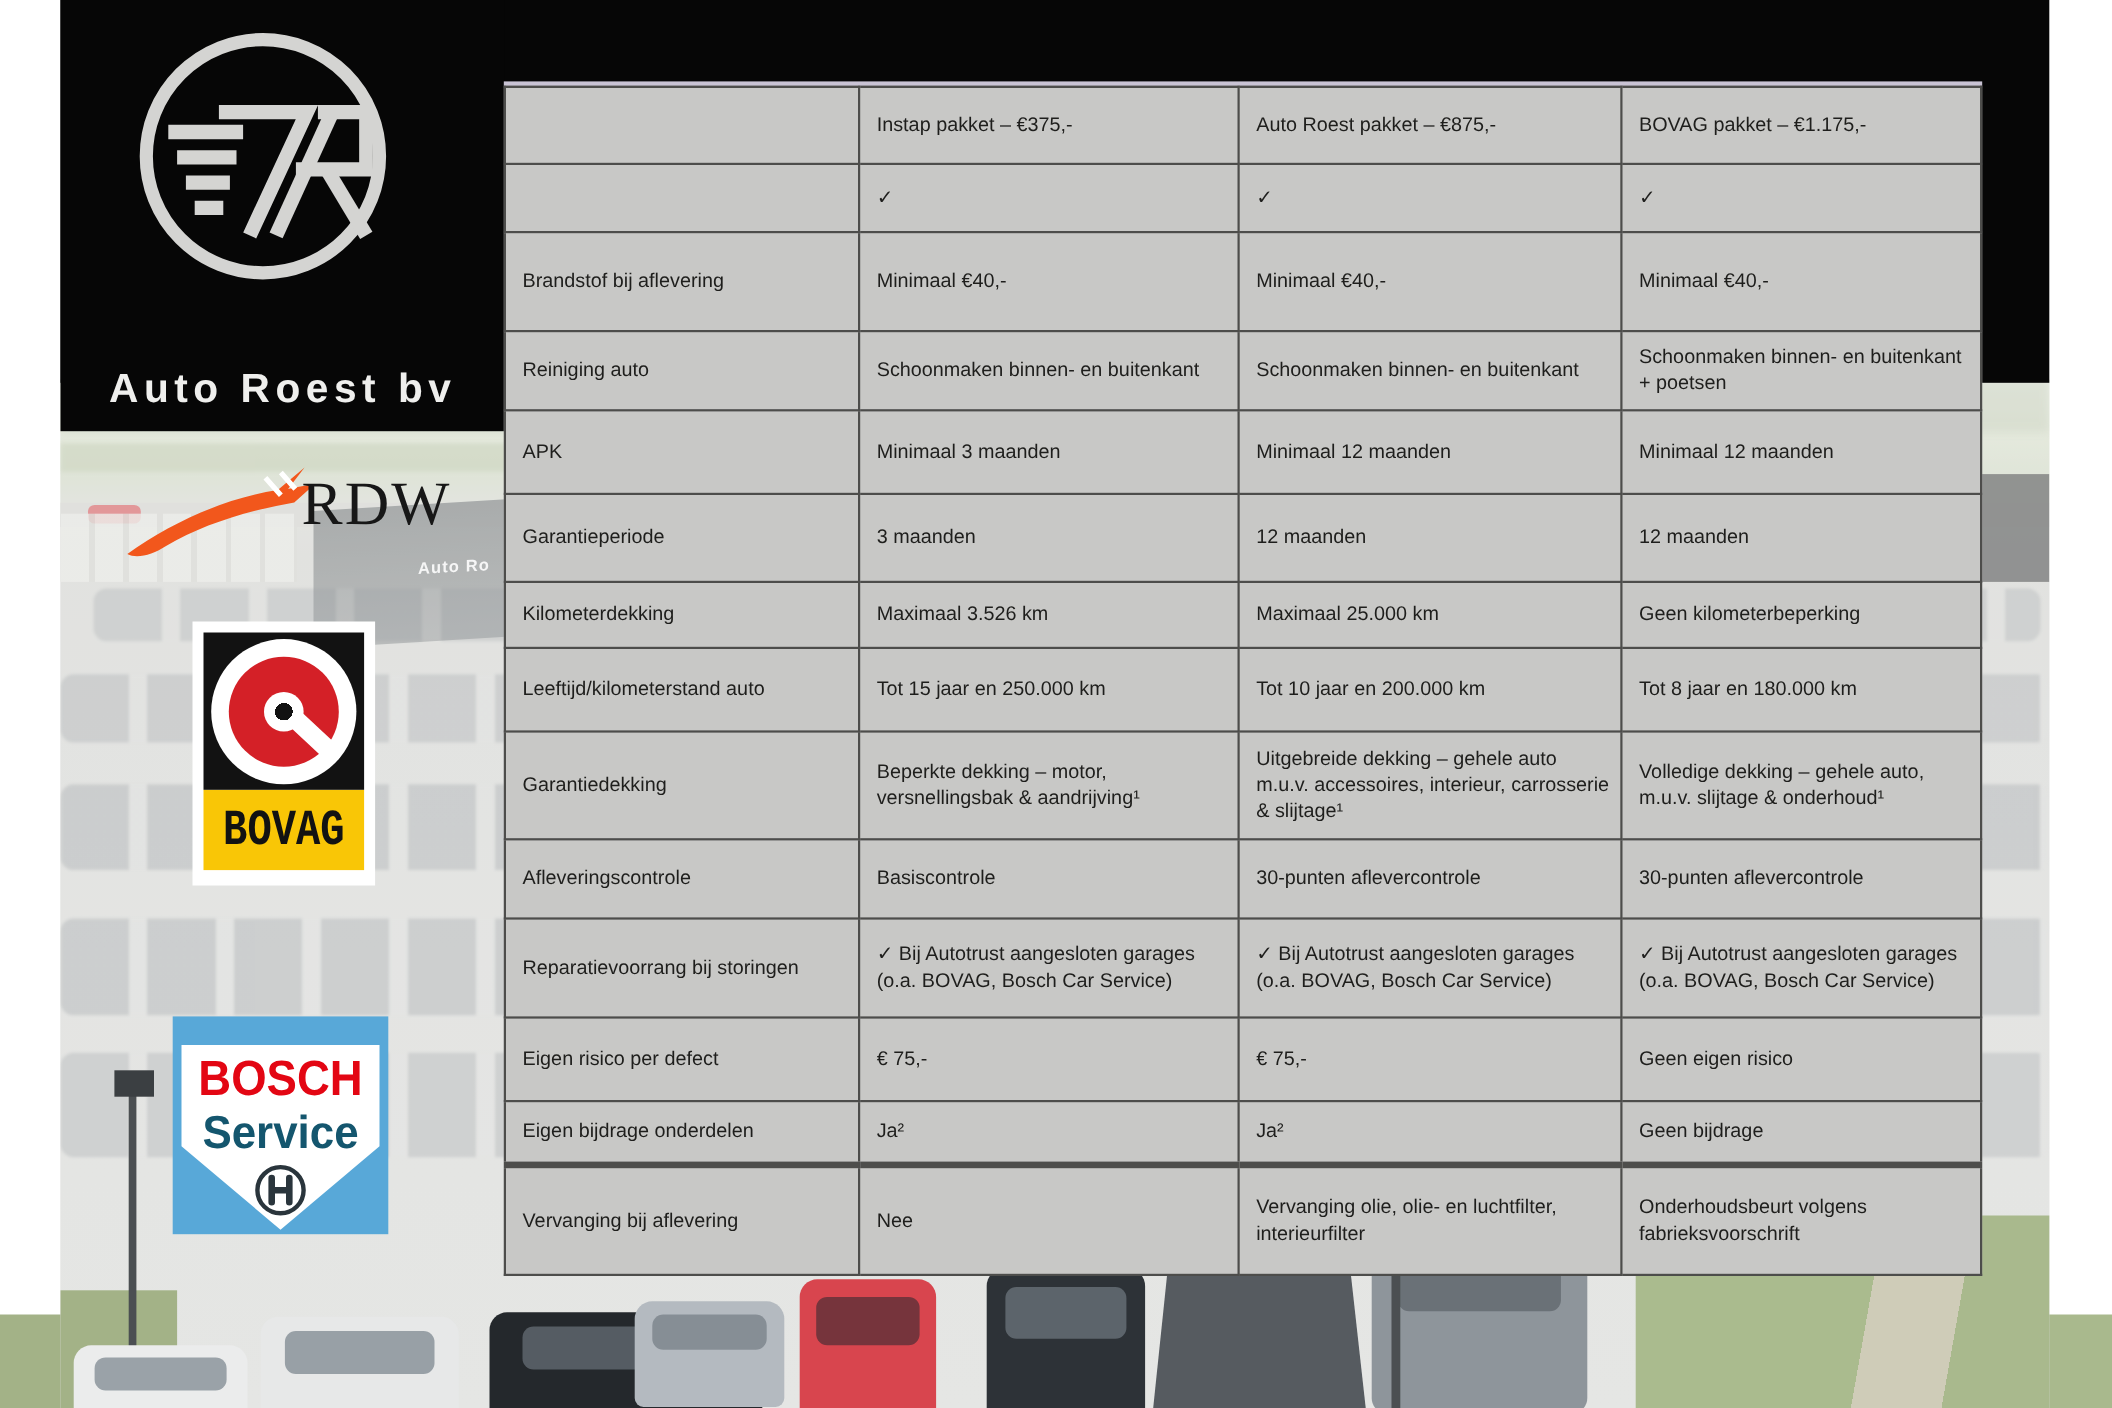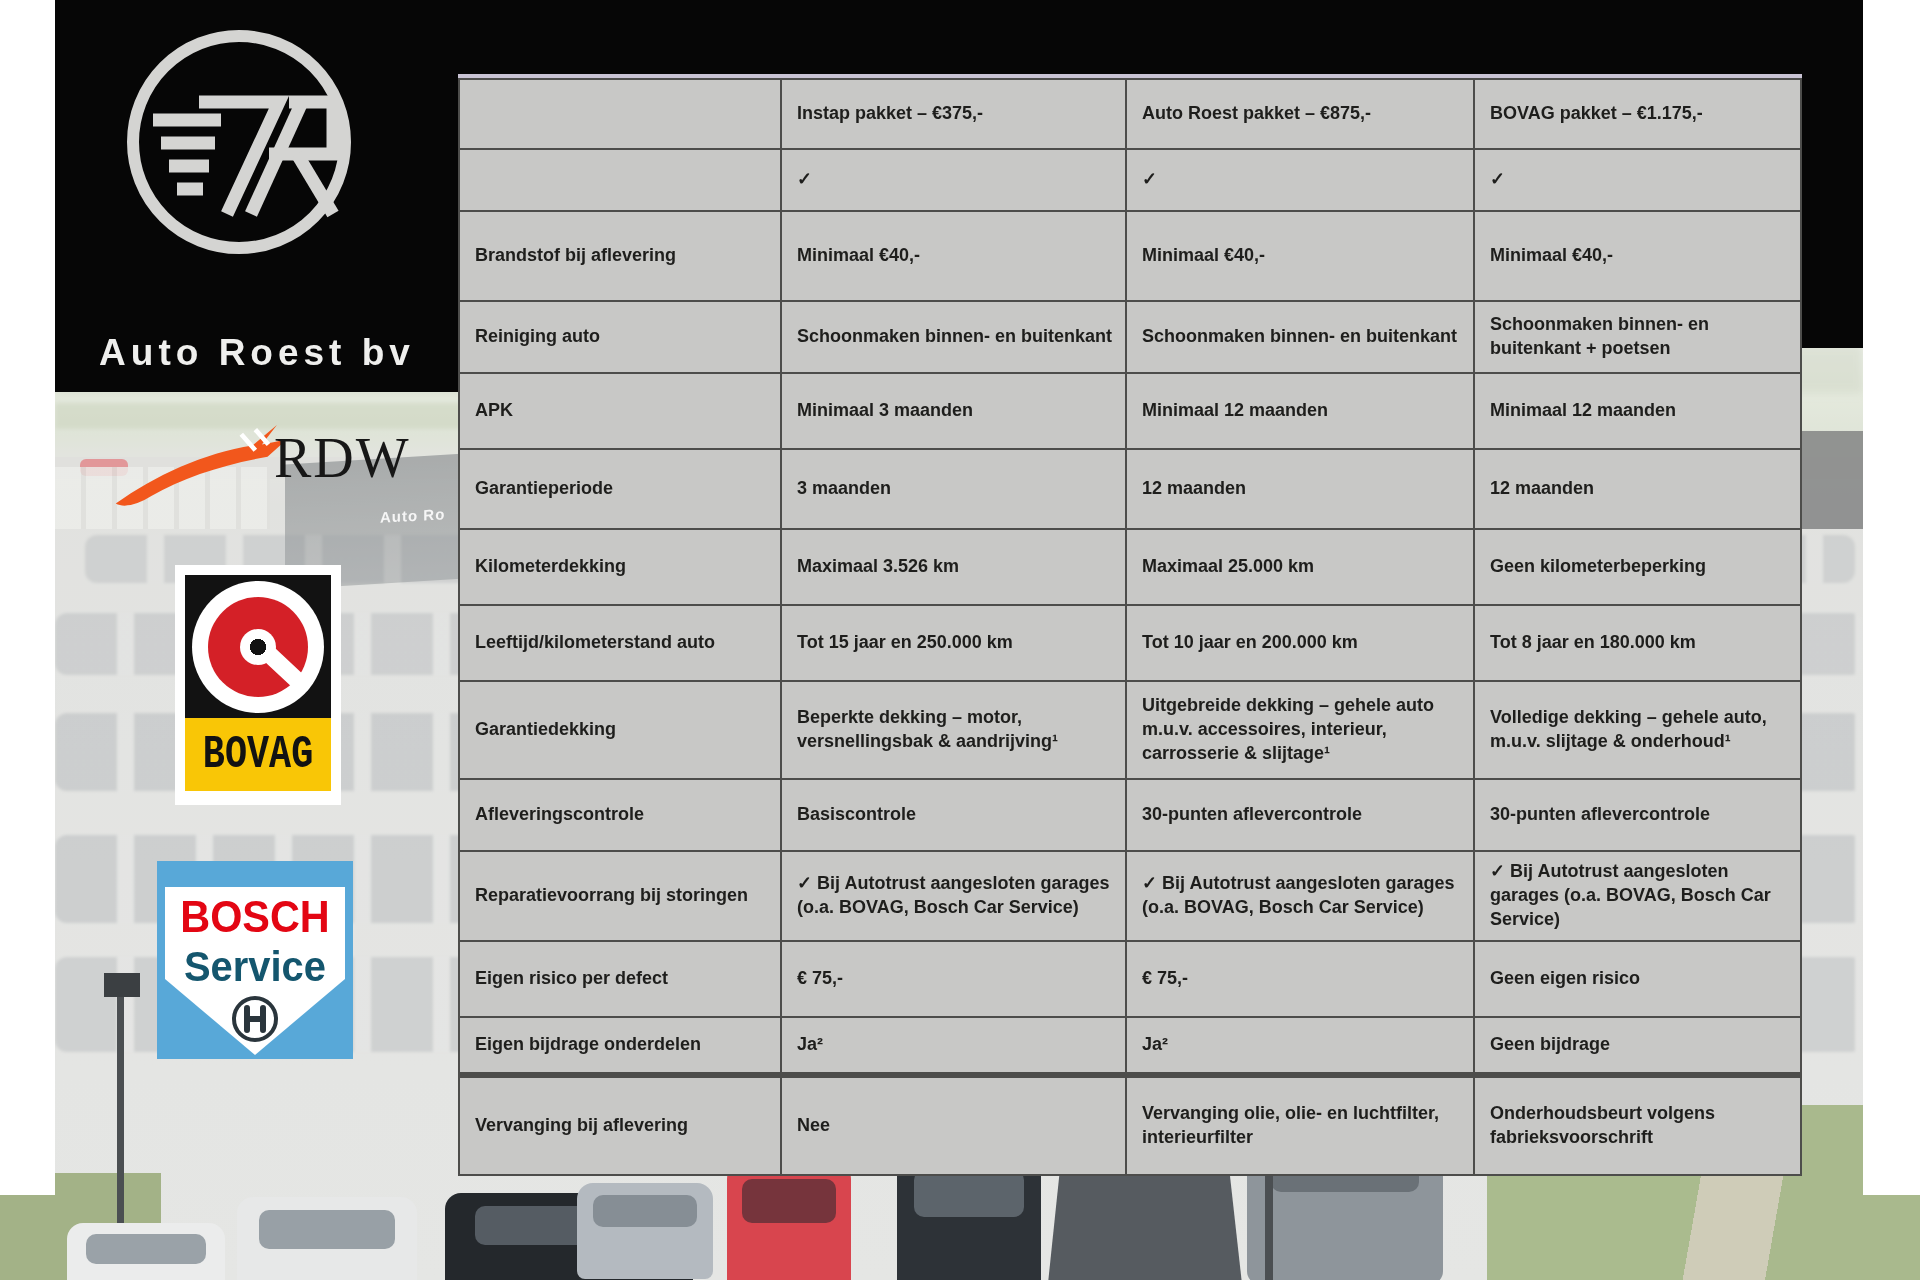--- a/index.html
+++ b/index.html
@@ -78,33 +78,33 @@
     background:#ffffff; border-radius:50%; }
   .bovag-red { position:absolute; left:50%; top:50%; width:100px; height:100px; transform:translate(-50%,-50%);
     background:#d42027; border-radius:50%; }
   .bovag-stem { position:absolute; left:50%; top:50%; width:60px; height:17px; background:#ffffff;
     border-radius:9px; transform-origin:0 50%; transform:rotate(43deg) translateY(-50%); }
   .bovag-hub { position:absolute; left:50%; top:50%; width:36px; height:36px; transform:translate(-50%,-50%);
     background:radial-gradient(circle,#121212 0 8px,#ffffff 8px); border-radius:50%; }
   .bovag-band { margin-top:0; height:73px; background:#f9c606; display:flex; align-items:center; justify-content:center;font-family:Liberation Mono, monospace; }
   .bovag-band span { font-size:46px; font-weight:bold; color:#121212; transform:scaleX(.8); letter-spacing:0; }
 
-  .bosch-card { position:absolute; left:157px; top:861px; width:196px; height:198px; background:#58a8d8; z-index:4; }
+  .bosch-card { position:absolute; left:157px; top:924px; width:196px; height:198px; background:#58a8d8; z-index:4; }
   .bosch-shield { position:absolute; inset:0; }
   .bosch-word { position:absolute; left:0; top:30px; width:100%; text-align:center;
     font-size:45px; font-weight:bold; color:#e30613; transform:scaleX(.92); }
   .service-word { position:absolute; left:0; top:82px; width:100%; text-align:center;
     font-size:42px; font-weight:bold; color:#14566e; transform:scaleX(.95); }
   .bosch-armature { position:absolute; left:50%; top:132px; transform:translateX(-50%); }
 
   
   .table-wrap { position:absolute; left:458px; top:74px; z-index:5; border-top:4px solid #c9c3d4; }
   table.pkg { border-collapse:collapse; table-layout:fixed; width:1342px; background:#c8c8c6; }
   table.pkg td { border:2px solid #4d4d4b; background:#c8c8c6; color:#1e1e1c; vertical-align:middle;
-    padding:6px 10px 6px 15px; font-weight:bold; font-size:18px; line-height:1.32; }
+    padding:6px 10px 6px 15px; font-weight:normal; font-size:18px; line-height:1.32; }
   td.hd { font-size:22.5px; padding-left:16px; }
   td.lbl { font-size:19px; }
   tr.sep-thick td { border-top-width:6px; }
   .chk { font-size:19px; }
 </style>
 </head>
 <body>
 
 <div class="stage">
 
@@ -242,21 +242,21 @@
         <td>Minimaal 3 maanden</td>
         <td>Minimaal 12 maanden</td>
         <td>Minimaal 12 maanden</td>
       </tr>
       <tr style="height:80px">
         <td class="lbl">Garantieperiode</td>
         <td>3 maanden</td>
         <td>12 maanden</td>
         <td>12 maanden</td>
       </tr>
-      <tr style="height:76px">
+      <tr style="height:60px">
         <td class="lbl">Kilometerdekking</td>
         <td>Maximaal 3.526 km</td>
         <td>Maximaal 25.000 km</td>
         <td>Geen kilometerbeperking</td>
       </tr>
       <tr style="height:76px">
         <td class="lbl">Leeftijd/kilometerstand auto</td>
         <td>Tot 15 jaar en 250.000 km</td>
         <td>Tot 10 jaar en 200.000 km</td>
         <td>Tot 8 jaar en 180.000 km</td>

